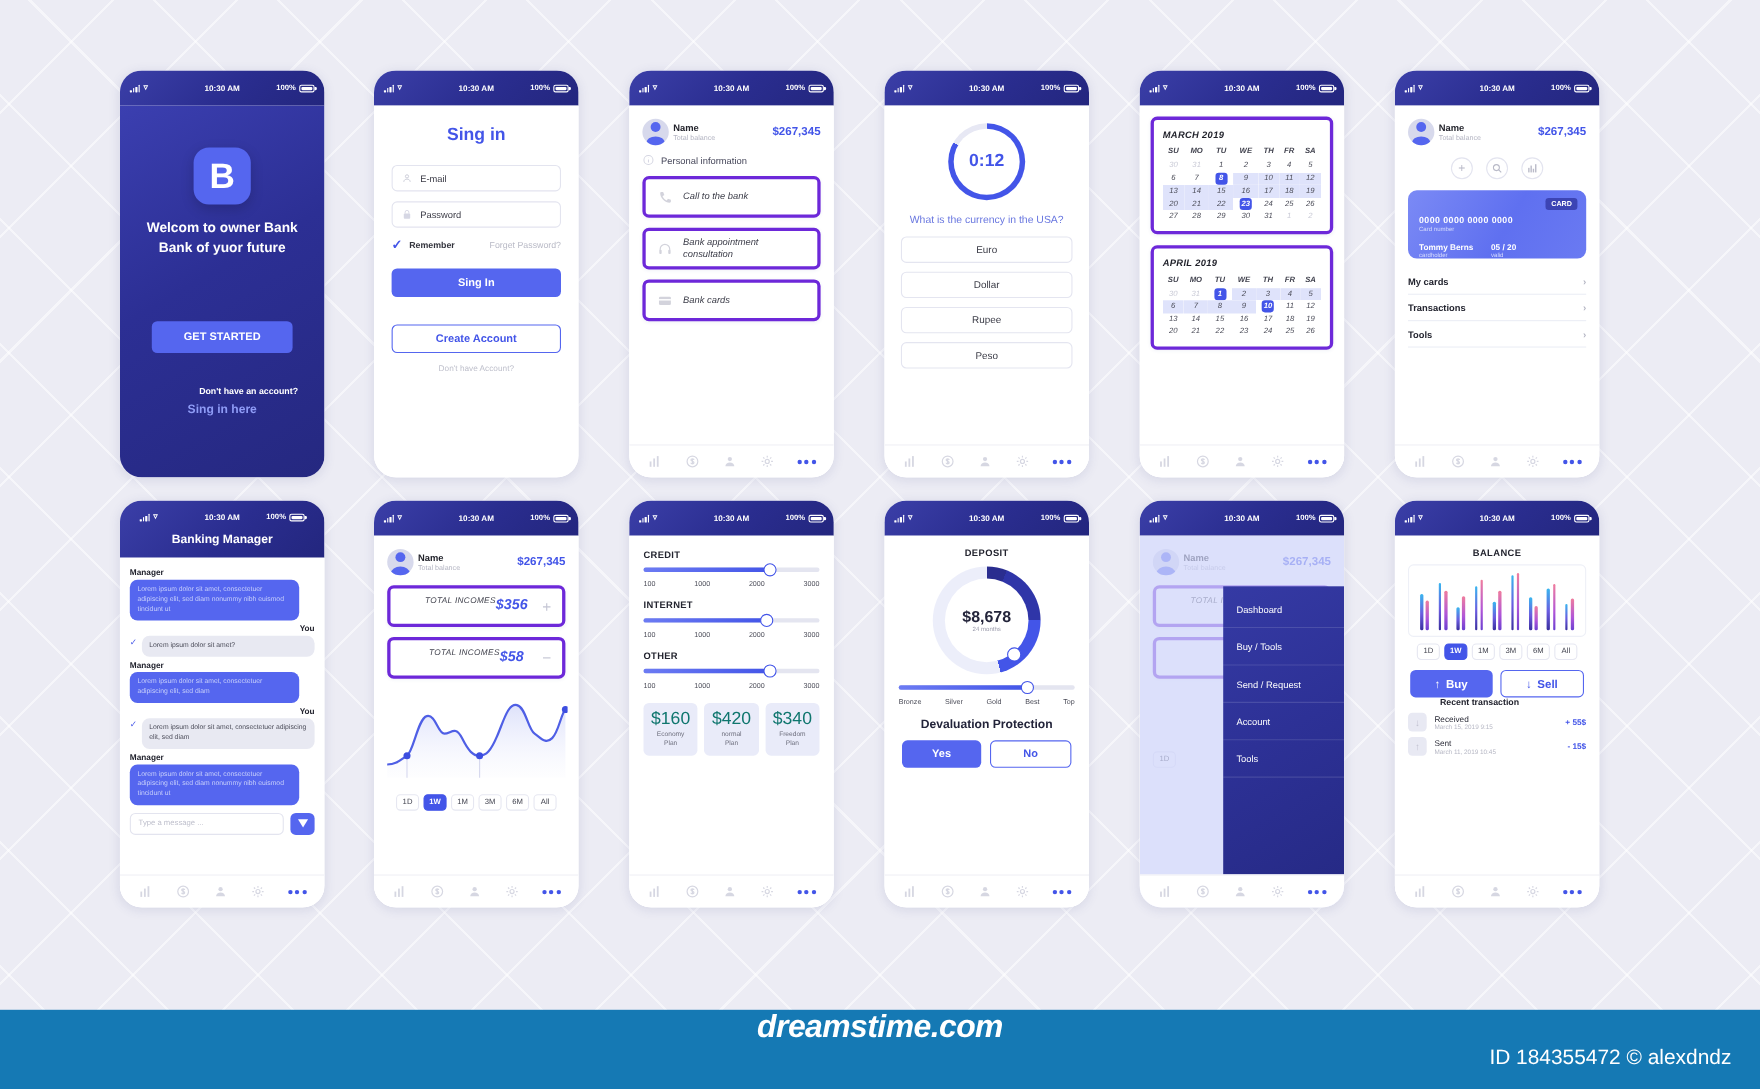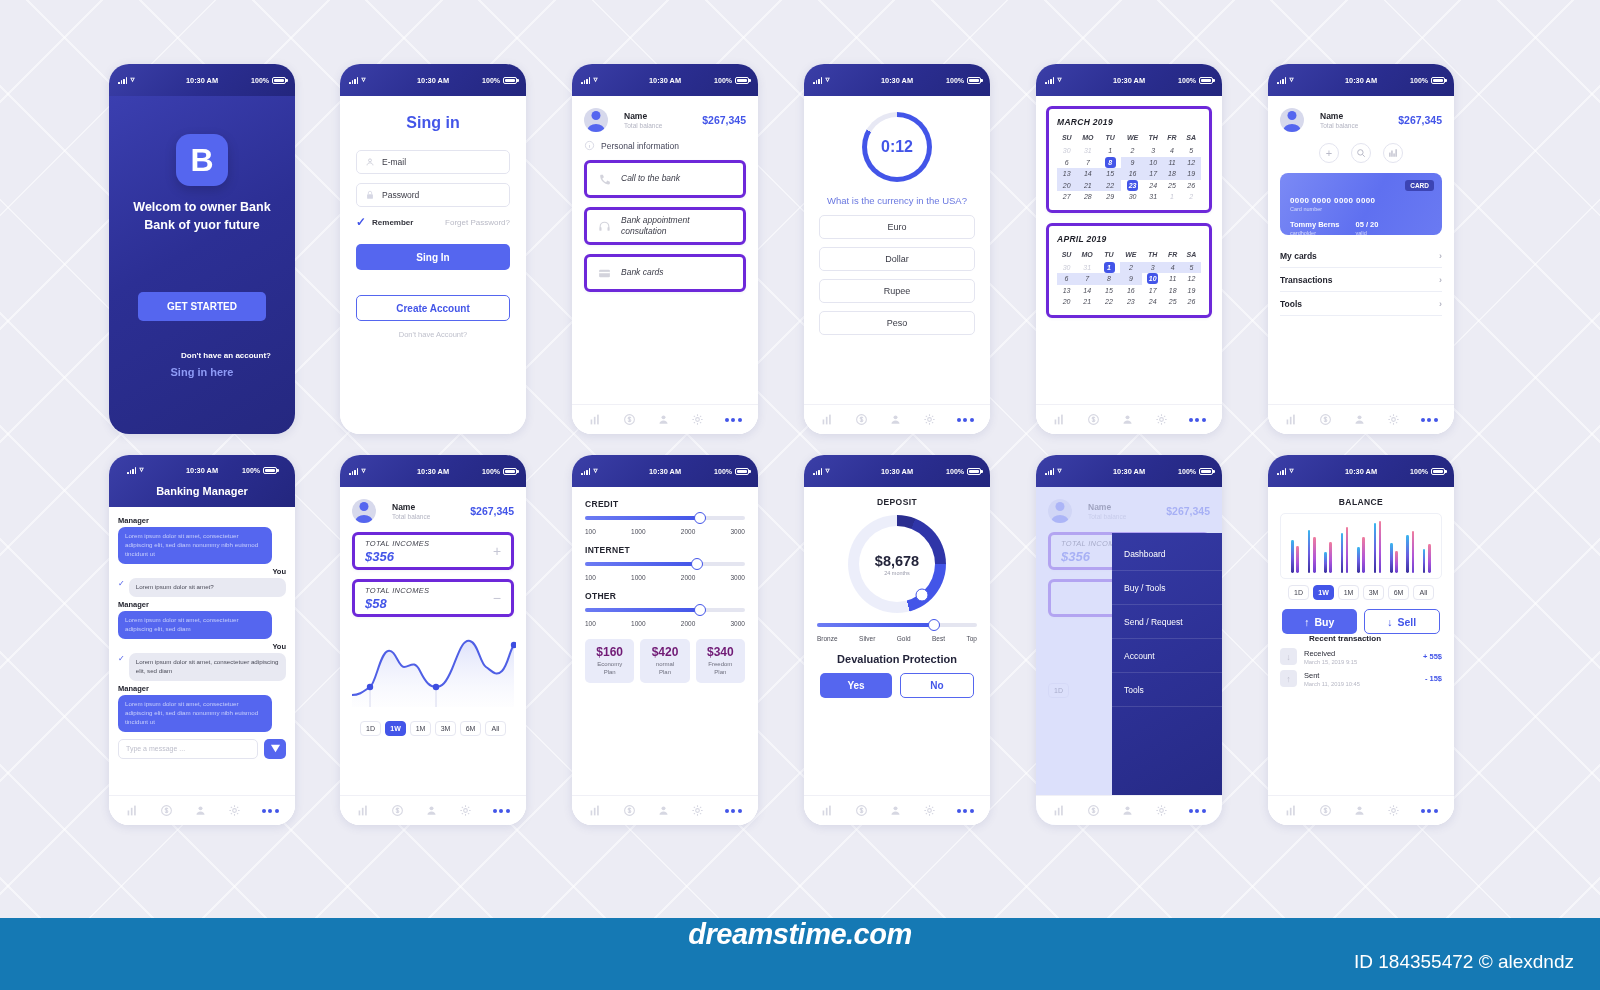--- a/index.html
+++ b/index.html
@@ -112,21 +112,21 @@
   .s2 .pill-input { margin-bottom:9px; height:24px;}
   .s2 .rowline { display:flex;align-items:center;gap:6px;margin-top:4px;font-size:8px;}
   .s2 .rowline .rem{color:#33343d;font-weight:bold;}
   .s2 .rowline .fp{margin-left:auto;color:#b9bac6;}
   .s2 .check { color:#4355e8;font-size:12px;font-weight:bold;line-height:1;}
   .s2 .btn-primary{height:26px;margin-top:16px;}
   .s2 .btn-outline{height:26px;margin-top:25px;}
   .s2 .dha{ text-align:center;font-size:7.5px;color:#bfc0cc;margin-top:9px;}
 
   
-  .prof { display:flex;align-items:center;gap:16px;padding:12px 12px 0; }
+  .prof { display:flex;align-items:center;gap:4px;padding:12px 12px 0; }
   .avatar{width:24px;height:24px;border-radius:50%;background:#d7d9ec;position:relative;overflow:hidden;flex:0 0 auto;}
   .avatar::before{content:"";position:absolute;left:50%;top:3px;transform:translateX(-50%);width:9px;height:9px;border-radius:50%;background:#5566ef;}
   .avatar::after{content:"";position:absolute;left:50%;bottom:-4px;transform:translateX(-50%);width:17px;height:12px;border-radius:50% 50% 0 0;background:#5566ef;}
   .prof .nm{font-size:8.5px;font-weight:bold;color:#22232b;line-height:1.25;}
   .prof .tb{font-size:6.5px;color:#b3b4c2;}
   .prof .bal{margin-left:auto;font-size:10.5px;font-weight:bold;color:#4355e8;}
 
   
   .s3 .pi{display:flex;align-items:center;gap:6px;padding:8px 12px 0;font-size:8.5px;color:#46475a;}
   .s3 .svc{margin:9px 12px 0;height:38px;display:flex;align-items:center;gap:10px;padding:0 11px;font-size:8.5px;color:#3b3c48;line-height:1.35;}
@@ -169,38 +169,38 @@
   .s7 .bub{border-radius:7px;font-size:6.2px;line-height:1.45;padding:5px 7px;position:relative;}
   .s7 .bub.mgr{background:#5566ef;color:#c7cffb;margin-right:14px;}
   .s7 .bub.you{background:#e8e9f2;color:#4a4b58;margin-left:20px;}
   .s7 .tickrow{display:flex;align-items:flex-start;gap:4px;}
   .s7 .tick{color:#4355e8;font-size:8px;line-height:12px;}
   .s7 .composer{display:flex;gap:6px;align-items:center;margin-top:7px;}
   .s7 .composer .ci{flex:1;height:20px;border:1px solid #e3e4ef;border-radius:5px;font-size:7px;color:#bdbecb;display:flex;align-items:center;padding:0 7px;}
   .s7 .composer .send{width:22px;height:20px;border-radius:5px;background:#5566ef;display:flex;align-items:center;justify-content:center;}
 
   
-  .inc{margin:9px 12px 0;height:38px;padding:6px 10px;display:flex;flex-direction:column;justify-content:center;position:relative;}
+  .inc{margin:9px 12px 0;height:38px;padding:6px 10px;display:flex;flex-direction:row;justify-content:center;position:relative;}
   .inc .t{font-size:7.5px;color:#43444f;letter-spacing:.3px;}
   .inc .v{font-size:13px;font-weight:bold;color:#4355e8;margin-top:1px;}
   .inc .pm{position:absolute;right:10px;top:50%;transform:translateY(-50%);font-size:14px;color:#c5c6d4;}
   .chips{display:flex;gap:4px;justify-content:center;margin-top:6px;}
   .chip{min-width:21px;height:15px;border:1px solid #e6e7f1;border-radius:4px;background:#fff;font-size:7px;color:#41424e;display:flex;align-items:center;justify-content:center;padding:0 4px;}
   .chip.on{background:#4355e8;color:#fff;border-color:#4355e8;font-weight:bold;}
 
   
   .s9{padding:12px 13px 0;}
   .s9 .sl-lbl{font-size:8.5px;font-weight:bold;color:#23242f;letter-spacing:.3px;}
   .track{height:4px;border-radius:2px;background:#e4e5f0;margin-top:7px;position:relative;}
   .track .fill{position:absolute;left:0;top:0;bottom:0;border-radius:2px;background:linear-gradient(90deg,#6c7bf3,#4355e8);}
   .track .knob{position:absolute;top:50%;transform:translate(-50%,-50%);width:12px;height:12px;border-radius:50%;background:#fff;border:1.4px solid #4355e8;}
   .ticks{display:flex;justify-content:space-between;margin-top:8px;font-size:6.5px;color:#4b4c58;}
   .plans{display:flex;gap:6px;margin-top:12px;}
   .plan{flex:1;background:#e9ebf9;border-radius:5px;padding:6px 2px 6px;text-align:center;}
-  .plan .p{font-size:12px;font-weight:bold;color:#701a75;}
+  .plan .p{font-size:16px;font-weight:normal;color:#0f766e;}
   .plan .n{font-size:6px;color:#6e6f7e;line-height:1.3;margin-top:2px;}
 
   
   .s10 .ttl{text-align:center;font-size:8.5px;font-weight:bold;color:#23242f;margin-top:10px;letter-spacing:.4px;}
   .ring{width:98px;height:98px;margin:8px auto 0;border-radius:50%;position:relative;
     background:conic-gradient(from 0deg,#2a2d8f 0deg 22deg,#2f35a8 22deg 90deg,#4355e8 90deg 165deg,#eceefa 165deg 360deg);}
   .ring::after{content:"";position:absolute;inset:11px;border-radius:50%;background:#fff;}
   .ring .amt{position:absolute;inset:0;display:flex;flex-direction:column;align-items:center;justify-content:center;z-index:2;}
   .ring .amt .a{font-size:14.5px;font-weight:bold;color:#23243a;}
   .ring .amt .m{font-size:5.5px;color:#9a9bab;margin-top:1px;}

